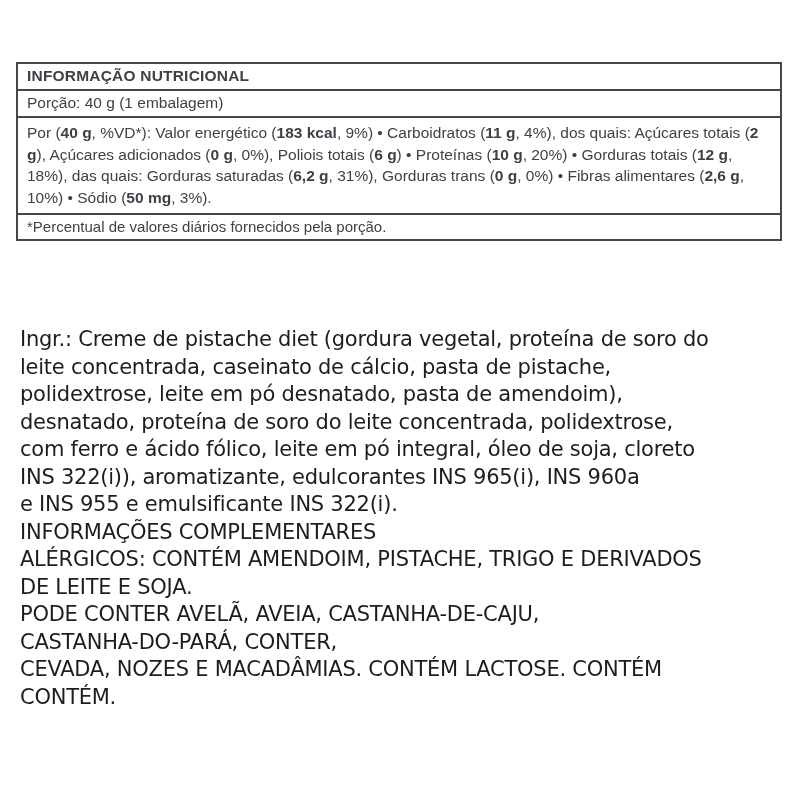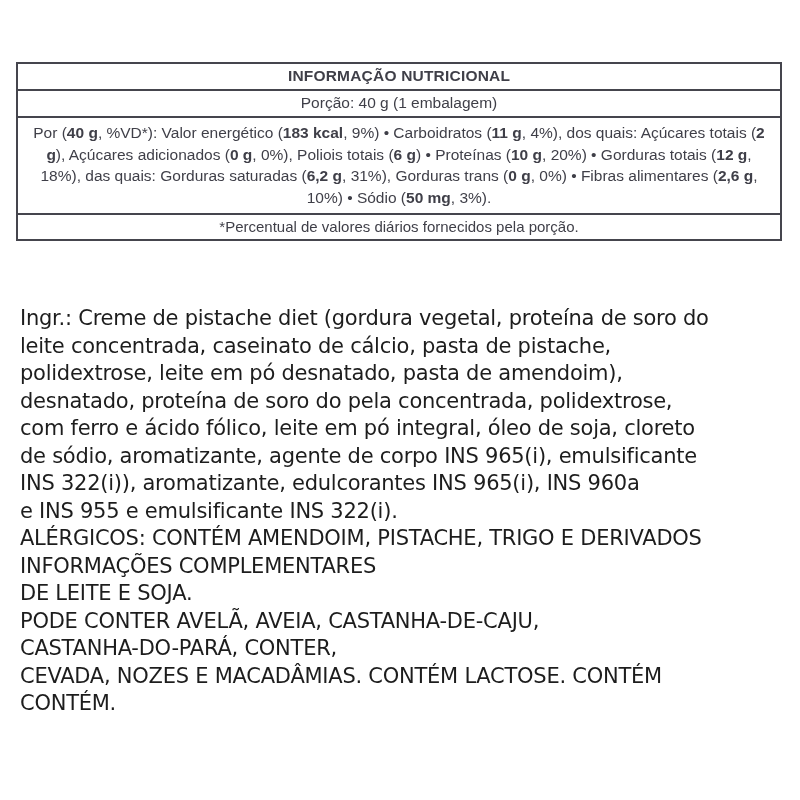--- a/index.html
+++ b/index.html
@@ -17,31 +17,30 @@
     border: 2px solid #45454d;
     color: #3f3f48;
     font-family: "Liberation Sans", sans-serif;
     font-size: 15.5px;
     background: #ffffff;
   }
   .nutri-row {
     padding: 3px 9px 4px 9px;
     border-top: 2px solid #45454d;
     line-height: 18px;
-    text-align: center;
   }
   .nutri-row:first-child { border-top: none; }
   .nutri-title { font-weight: bold; letter-spacing: 0.2px; }
   .nutri-main { line-height: 21.5px; padding-top: 4px; padding-bottom: 5px; }
   .nutri-main .b { font-weight: bold; }
   .nutri-foot { font-size: 15px; padding-bottom: 3px; }
   
   .ingredients {
     position: absolute;
-    left: 20px; top: 305px;
+    left: 20px; top: 326px;
     width: 776px;
     color: #1d1d1d;
     font-size: 21px;
     letter-spacing: -0.25px;
     line-height: 27.5px;
   }
   .ing-line { white-space: nowrap; }
 </style>
 </head>
 <body>
@@ -50,25 +49,24 @@
   <div class="nutri-row nutri-title">INFORMAÇÃO NUTRICIONAL</div>
   <div class="nutri-row">Porção: 40 g (1 embalagem)</div>
   <div class="nutri-row nutri-main"><span>Por (</span><span class="b">40 g</span><span>, %VD*): Valor energético (</span><span class="b">183 kcal</span><span>, 9%) • Carboidratos (</span><span class="b">11 g</span><span>, 4%), dos quais: Açúcares totais (</span><span class="b">2 g</span><span>), Açúcares adicionados (</span><span class="b">0 g</span><span>, 0%), Poliois totais (</span><span class="b">6 g</span><span>) • Proteínas (</span><span class="b">10 g</span><span>, 20%) • Gorduras totais (</span><span class="b">12 g</span><span>, 18%), das quais: Gorduras saturadas (</span><span class="b">6,2 g</span><span>, 31%), Gorduras trans (</span><span class="b">0 g</span><span>, 0%) • Fibras alimentares (</span><span class="b">2,6 g</span><span>, 10%) • Sódio (</span><span class="b">50 mg</span><span>, 3%).</span></div>
   <div class="nutri-row nutri-foot">*Percentual de valores diários fornecidos pela porção.</div>
 </div>
 
 <div class="ingredients">
     <div class="ing-line">Ingr.: Creme de pistache diet (gordura vegetal, proteína de soro do</div>
     <div class="ing-line">leite concentrada, caseinato de cálcio, pasta de pistache,</div>
     <div class="ing-line">polidextrose, leite em pó desnatado, pasta de amendoim),</div>
-    <div class="ing-line">desnatado, proteína de soro do pela concentrada, polidextrose,</div>
+    <div class="ing-line">desnatado, proteína de soro do leite concentrada, polidextrose,</div>
     <div class="ing-line">com ferro e ácido fólico, leite em pó integral, óleo de soja, cloreto</div>
-    <div class="ing-line">de sódio, aromatizante, agente de corpo INS 965(i), emulsificante</div>
     <div class="ing-line">INS 322(i)), aromatizante, edulcorantes INS 965(i), INS 960a</div>
     <div class="ing-line">e INS 955 e emulsificante INS 322(i).</div>
+    <div class="ing-line">INFORMAÇÕES COMPLEMENTARES</div>
     <div class="ing-line">ALÉRGICOS: CONTÉM AMENDOIM, PISTACHE, TRIGO E DERIVADOS</div>
-    <div class="ing-line">INFORMAÇÕES COMPLEMENTARES</div>
     <div class="ing-line">DE LEITE E SOJA.</div>
     <div class="ing-line">PODE CONTER AVELÃ, AVEIA, CASTANHA-DE-CAJU,</div>
     <div class="ing-line">CASTANHA-DO-PARÁ, CONTER,</div>
     <div class="ing-line">CEVADA, NOZES E MACADÂMIAS. CONTÉM LACTOSE. CONTÉM</div>
     <div class="ing-line">CONTÉM.</div>
   </div>
 
 </body></html>

